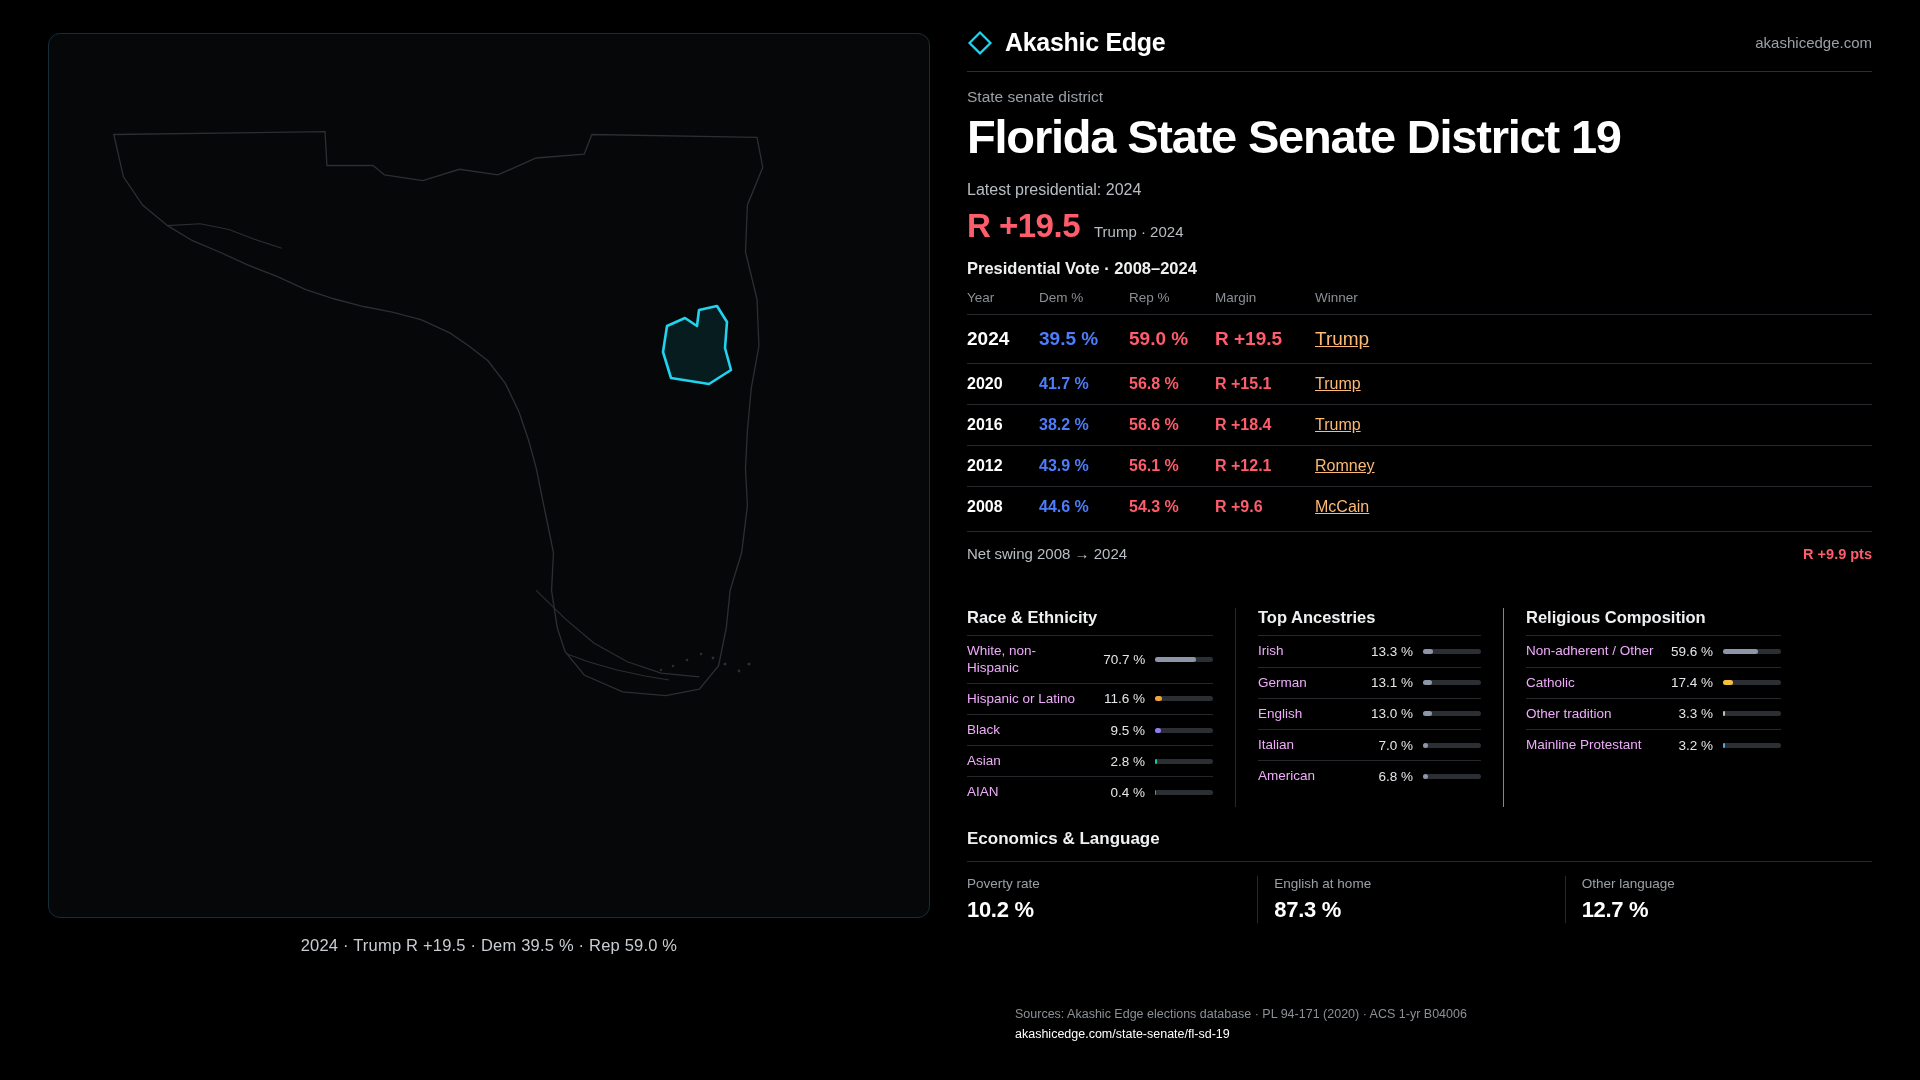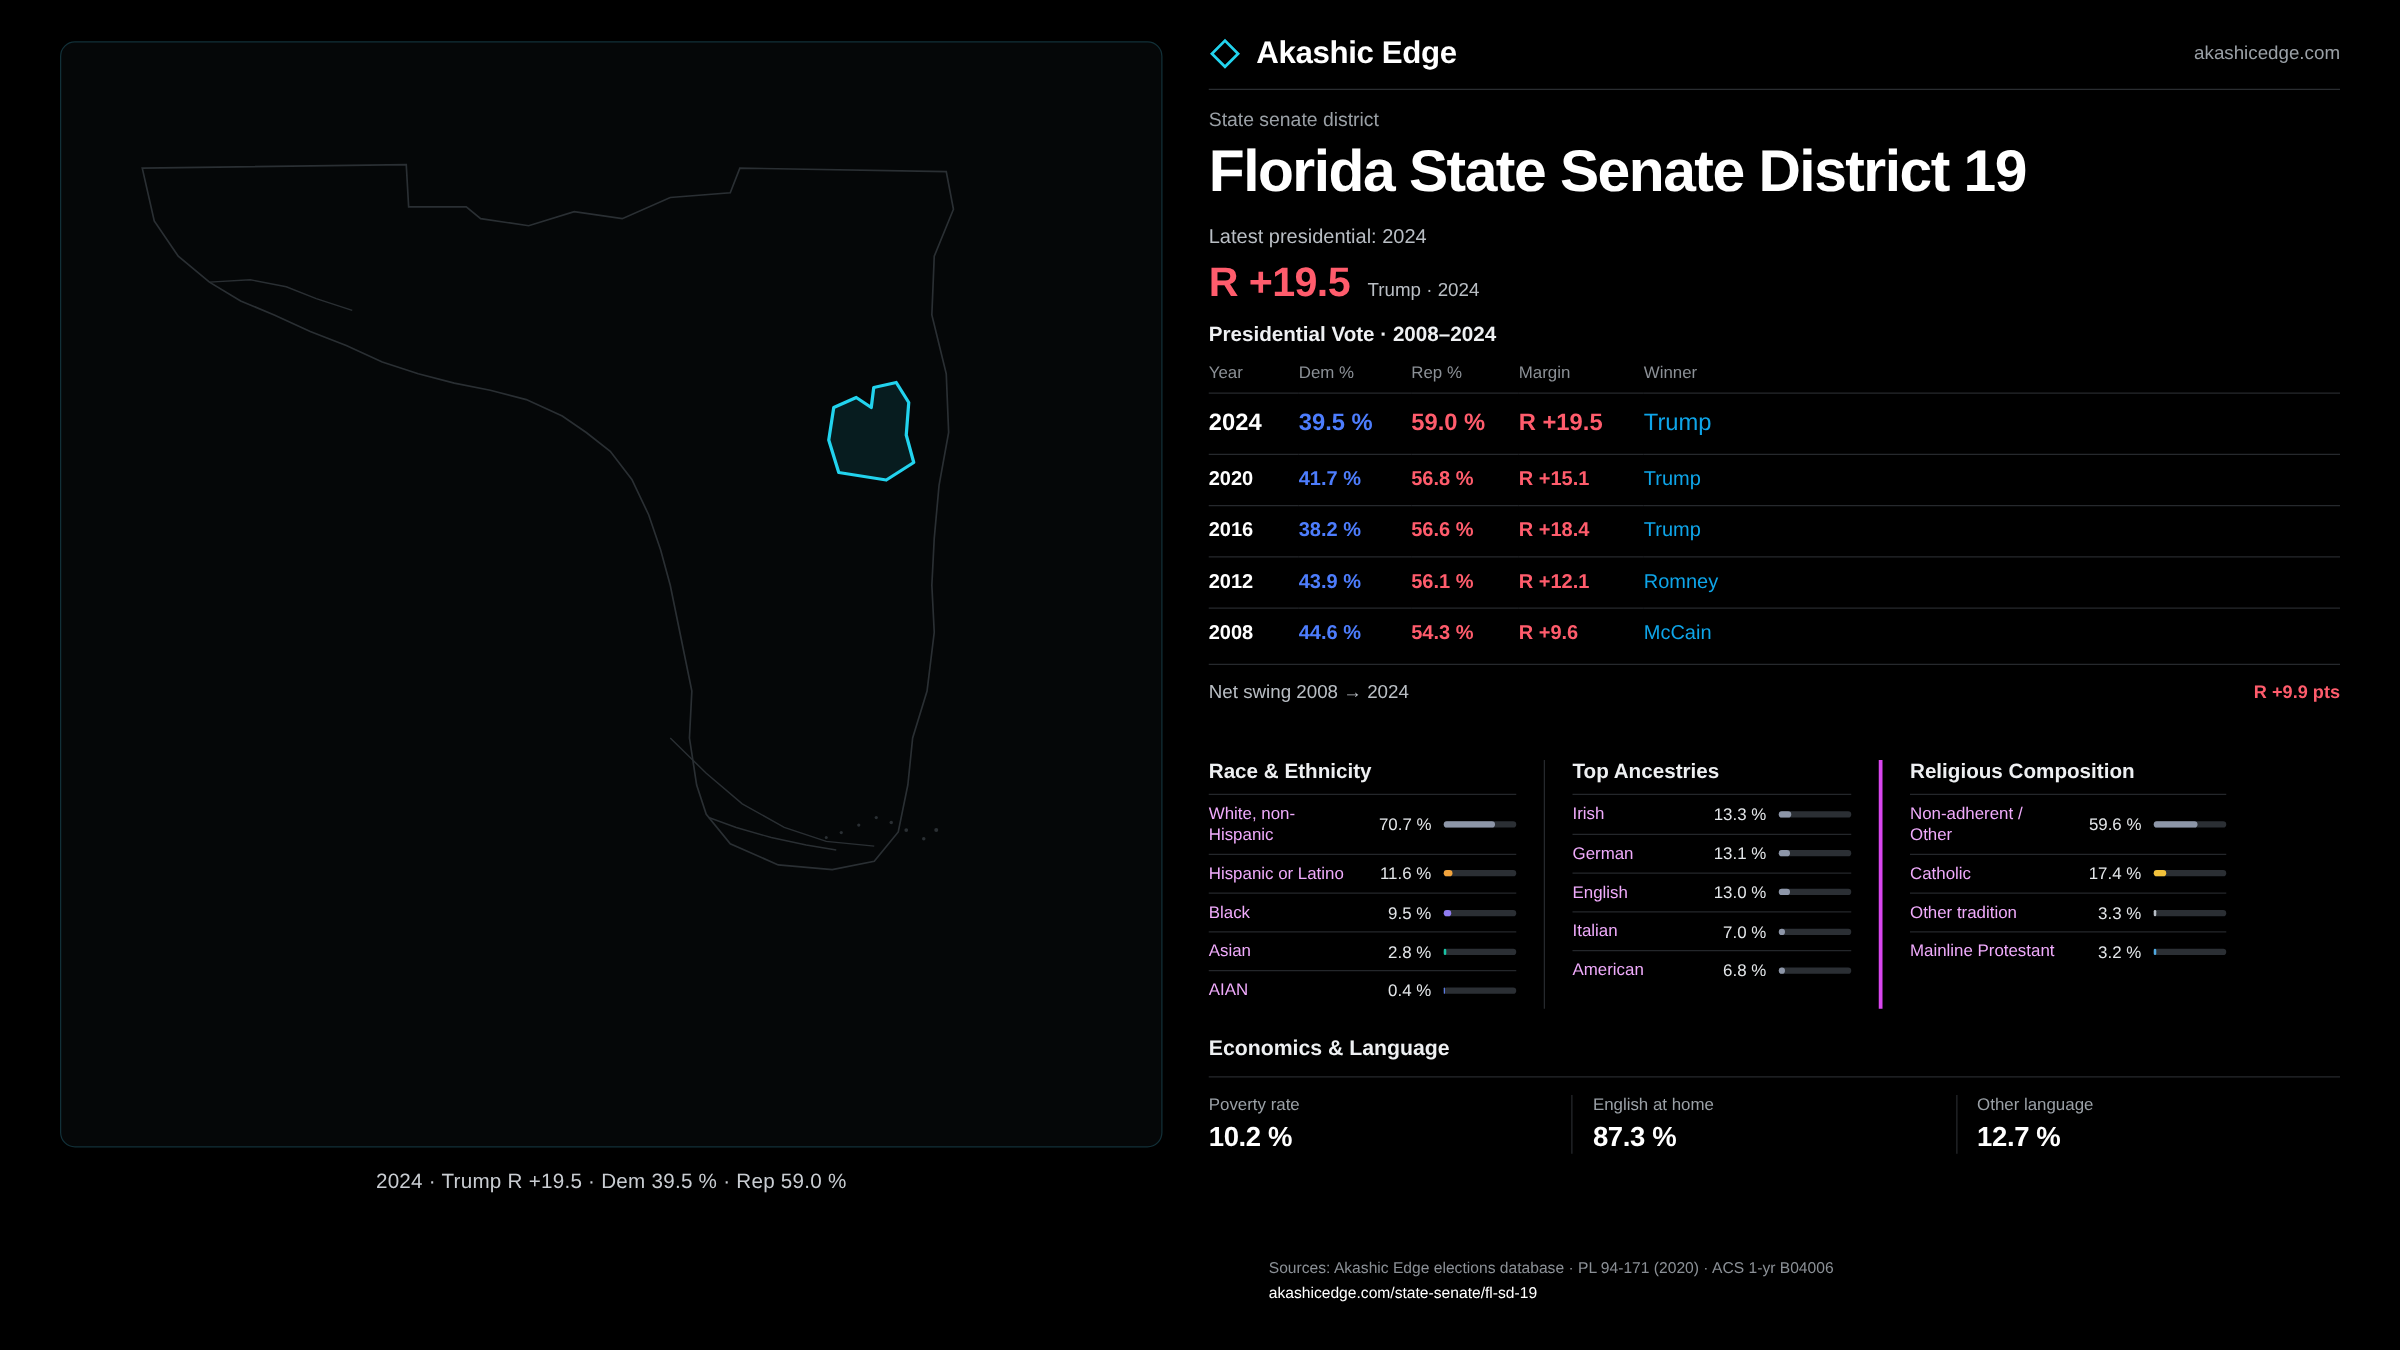--- a/index.html
+++ b/index.html
@@ -73,36 +73,36 @@
   table.votes td { padding: 11px 0; border-top: 1px solid #26292d; font-size: 16px; }
   table.votes tr.top td { font-size: 19px; padding: 13px 0; }
   .col-year  { width: 72px; }
   .col-dem   { width: 90px; }
   .col-rep   { width: 86px; }
   .col-marg  { width: 100px; }
   .yr { color: #ffffff; font-weight: 700; }
   .dem { color: #4d7dfd; font-weight: 700; }
   .rep { color: #ff5c6c; font-weight: 700; }
   .marg-r { color: #ff5c6c; font-weight: 700; }
-  .winner { color: #0ea5e9; }
+  .winner { color: #fdba74; text-decoration: underline; }
 
   .swing-row {
     display: flex; justify-content: space-between; align-items: baseline;
     border-top: 1px solid #26292d;
     padding-top: 13px; margin-top: 4px;
     font-size: 15px; color: #b9bec4;
   }
   .swing-val { color: #ff5c6c; font-weight: 700; font-size: 14.5px; }
 
   
   .demos { display: flex; margin-top: 10px; }
   .demo-col { padding-right: 22px; margin-top: 36px; }
   .demo-col.c1 { width: 268px; }
   .demo-col.c2 { width: 268px; padding-left: 22px; border-left: 1px solid #26292d; }
-  .demo-col.c3 { width: 300px; padding-left: 22px; border-left: 3px solid #d946ef; }
+  .demo-col.c3 { width: 300px; padding-left: 22px; border-left: 1px solid #d946ef; }
   .demo-title { font-size: 16.5px; font-weight: 700; color: #eef0f2; margin-bottom: 8px; }
   .demo-row {
     display: flex; align-items: center;
     border-top: 1px solid #24272b;
     padding: 7px 0;
     font-size: 13.5px;
   }
   .demo-row:first-of-type { border-top: none; }
   .demo-label { flex: 1 1 auto; color: #f0abfc; line-height: 1.2; padding-right: 6px; }
   .demo-val { width: 52px; text-align: right; color: #e3e6e9; margin-right: 10px; font-size: 13.5px; }

